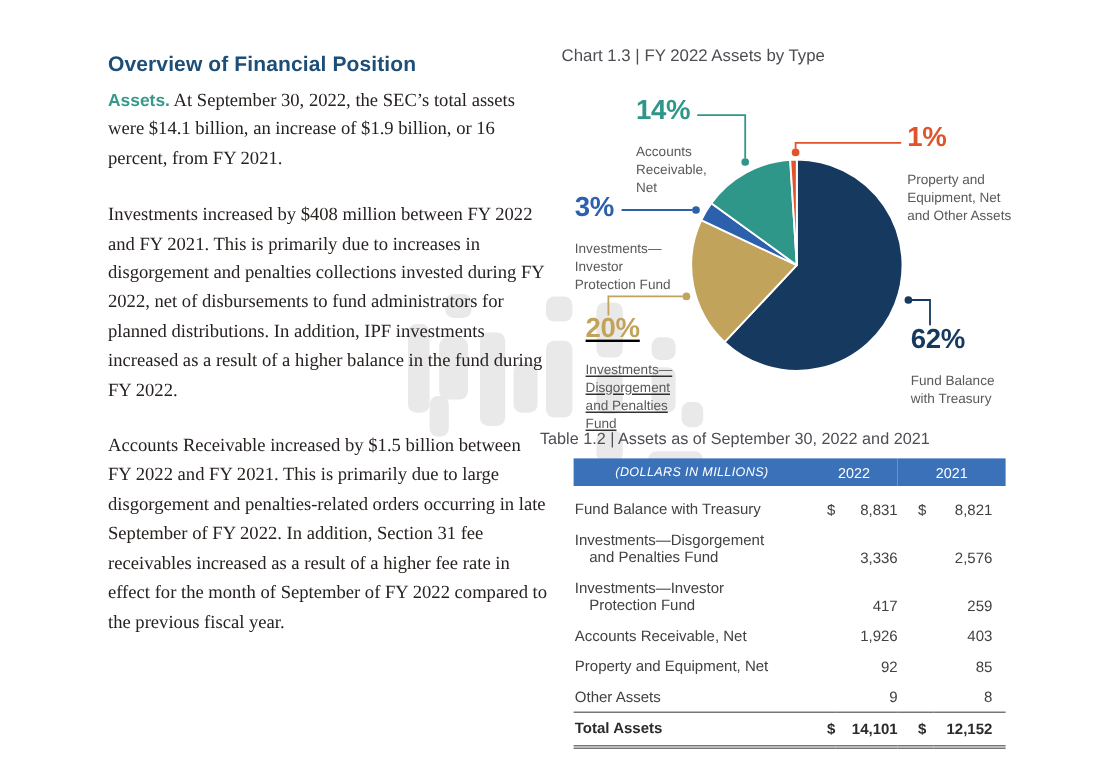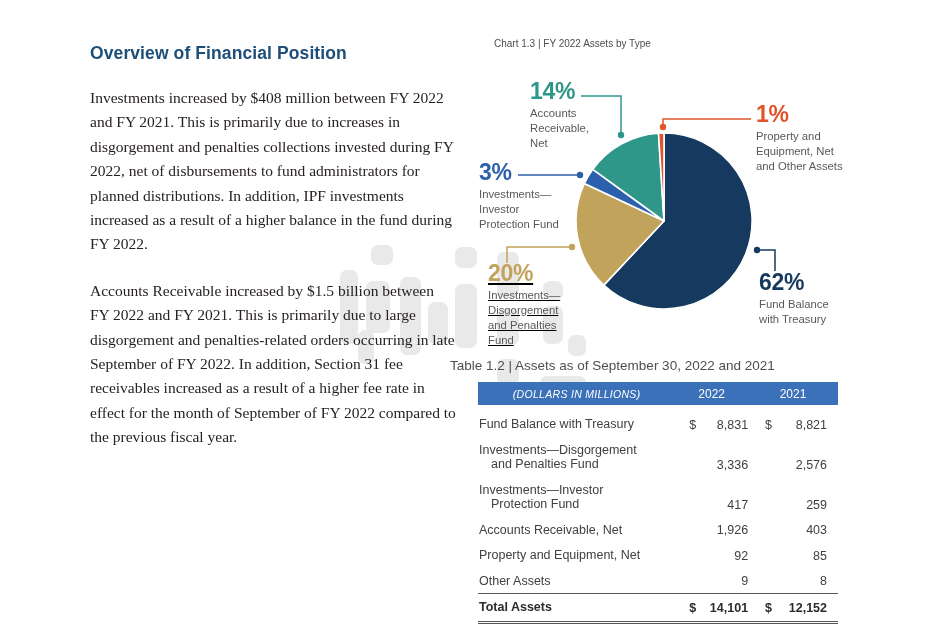--- a/index.html
+++ b/index.html
@@ -13,25 +13,25 @@
   
   .article{position:absolute;left:90px;top:43px;width:366px;z-index:2;}
   .article h1{margin:0 0 8px 0;font-size:17.5px;font-weight:600;color:#1d4e78;letter-spacing:.1px;}
   .article p{margin:0 0 17px 0;font-family:"Liberation Serif","DejaVu Serif",serif;
              font-size:15.5px;line-height:24.4px;color:#272220;}
   .article p.gap{margin-top:22px;}
   .lead-label{font-family:"Liberation Sans","DejaVu Sans",sans-serif;font-weight:700;
               font-size:14.5px;color:#35998c;}
 
   
-  .chart-title{position:absolute;left:494px;top:38px;font-size:10px;color:#4d4e53;z-index:2;}
+  .chart-title{position:absolute;left:468px;top:38px;font-size:14px;color:#4d4e53;z-index:2;}
   #pie-svg{position:absolute;left:460px;top:60px;width:473px;height:305px;z-index:2;}
   .callout{position:absolute;z-index:3;}
   .callout-pct{font-size:23px;font-weight:700;line-height:24px;letter-spacing:-.3px;}
-  .callout-lines{margin-top:3px;font-size:11.3px;line-height:15px;color:#58595b;white-space:pre-line;}
+  .callout-lines{margin-top:17px;font-size:11.3px;line-height:15px;color:#58595b;white-space:pre-line;}
 
   
   .table-title{position:absolute;left:450px;top:358px;font-size:13.5px;color:#4d4e53;z-index:2;}
   .assets-table{position:absolute;left:478px;top:382px;width:360px;border-collapse:collapse;
                 font-size:12.5px;color:#414042;z-index:2;}
   .assets-table th,.assets-table td{padding:0;vertical-align:bottom;}
   .assets-table thead th{height:23px;vertical-align:middle;}
   .h-label{text-align:center;font-style:italic;font-weight:400;font-size:10.5px;
            letter-spacing:.3px;padding-left:7px;color:#fff;margin-top:44px;}
   .h-year{font-size:12px;font-weight:400;text-align:center;color:#fff;}
@@ -63,20 +63,21 @@
       <div class="wm" style="left: 543px; top: 281px; width: 20px; height: 19px;"></div>
       <div class="wm" style="left: 543px; top: 306px; width: 20px; height: 38px;"></div>
       <div class="wm" style="left: 568px; top: 335px; width: 18px; height: 21px;"></div>
       <div class="wm" style="left: 497px; top: 359px; width: 22px; height: 26px;"></div>
       <div class="wm" style="left: 540px; top: 376px; width: 46px; height: 28px;"></div>
       <div class="wm" style="left: 358px; top: 330px; width: 16px; height: 34px;"></div>
     </div>
 
   <div class="article">
     <h1>Overview of Financial Position</h1>
+    <p><span class="lead-label">Assets.</span><span> At September 30, 2022, the SEC’s total assets were $14.1 billion, an increase of $1.9 billion, or 16 percent, from FY 2021.</span></p>
     <p class="gap">Investments increased by $408 million between FY 2022 and FY 2021. This is primarily due to increases in disgorgement and penalties collections invested during FY 2022, net of disbursements to fund administrators for planned distributions. In addition, IPF investments increased as a result of a higher balance in the fund during FY 2022.</p>
     <p class="gap">Accounts Receivable increased by $1.5 billion between FY 2022 and FY 2021. This is primarily due to large disgorgement and penalties-related orders occurring in late September of FY 2022. In addition, Section 31 fee receivables increased as a result of a higher fee rate in effect for the month of September of FY 2022 compared to the previous fiscal year.</p>
   </div>
 
   <div class="chart-title">Chart 1.3 | FY 2022 Assets by Type</div>
   <svg id="pie-svg" viewBox="460 60 473 305">
       <path d="M 664 221 L 664.0 133.0 A 88 88 0 1 1 603.8 285.1 Z" fill="#16395f" stroke="#fff" stroke-width="1.6" stroke-linejoin="round"></path>
       <path d="M 664 221 L 603.8 285.1 A 88 88 0 0 1 584.4 183.5 Z" fill="#c2a35b" stroke="#fff" stroke-width="1.6" stroke-linejoin="round"></path>
       <path d="M 664 221 L 584.4 183.5 A 88 88 0 0 1 592.8 169.3 Z" fill="#2c5fac" stroke="#fff" stroke-width="1.6" stroke-linejoin="round"></path>
       <path d="M 664 221 L 592.8 169.3 A 88 88 0 0 1 658.5 133.2 Z" fill="#2f968a" stroke="#fff" stroke-width="1.6" stroke-linejoin="round"></path>

